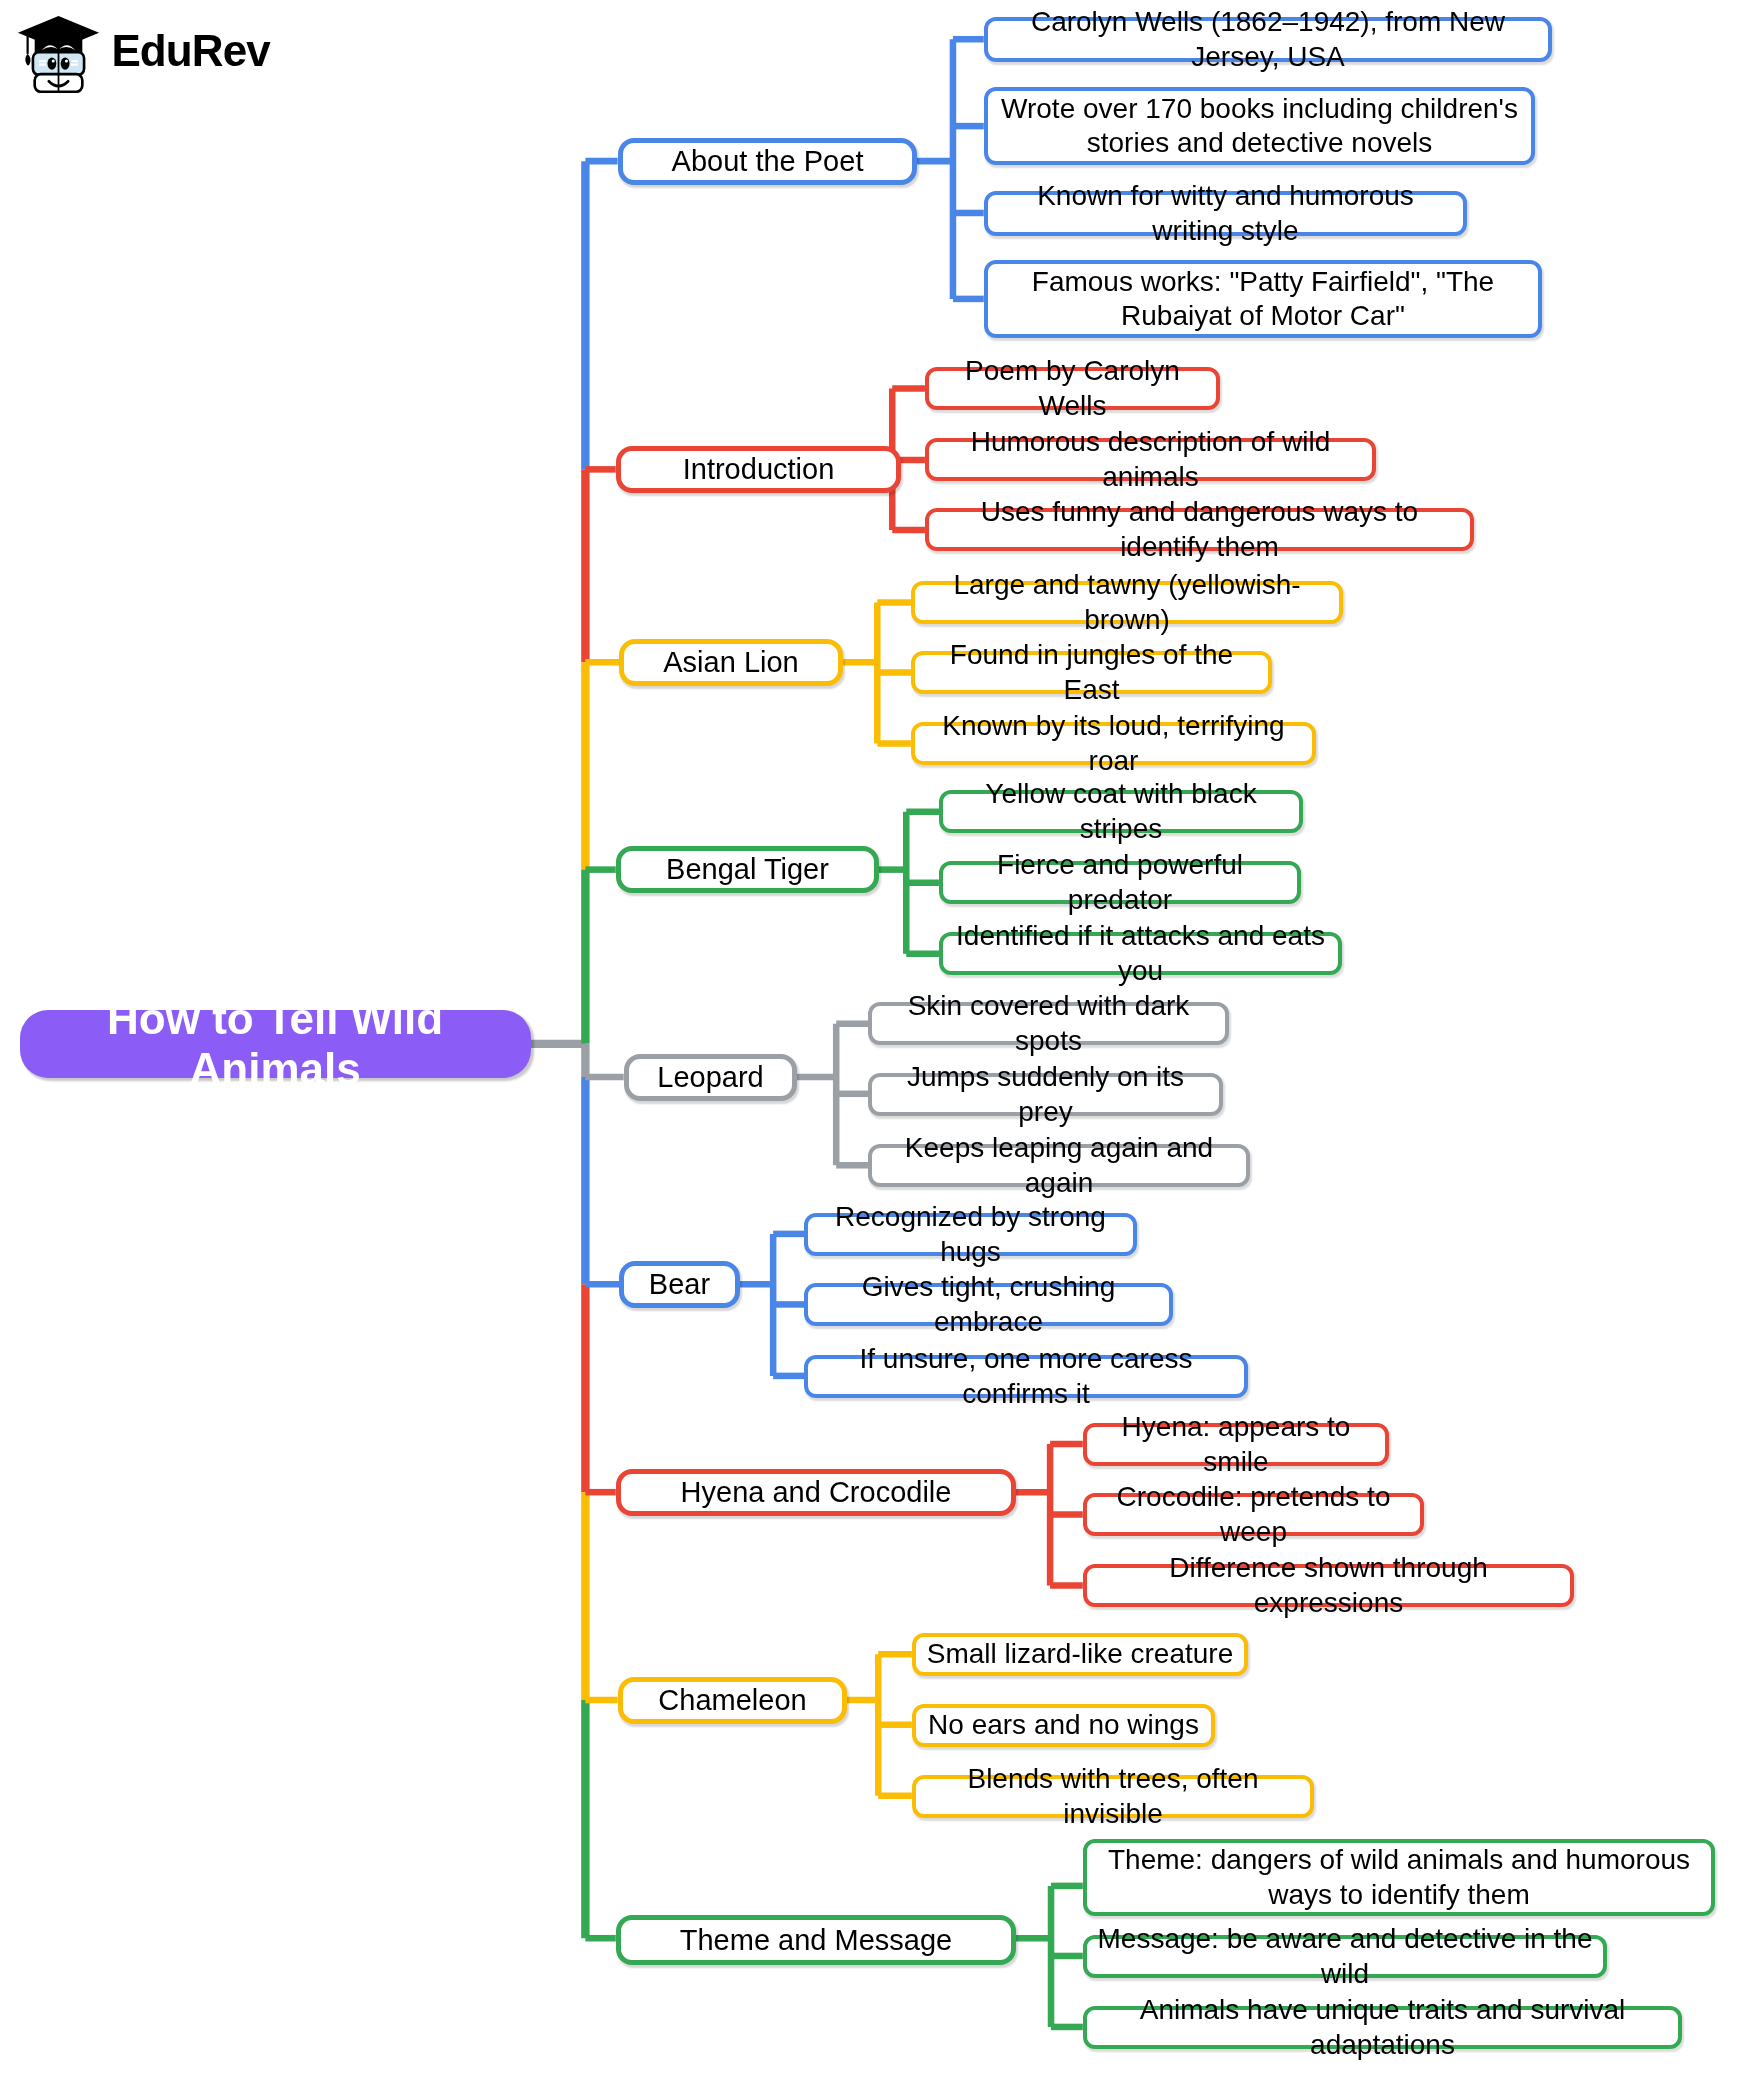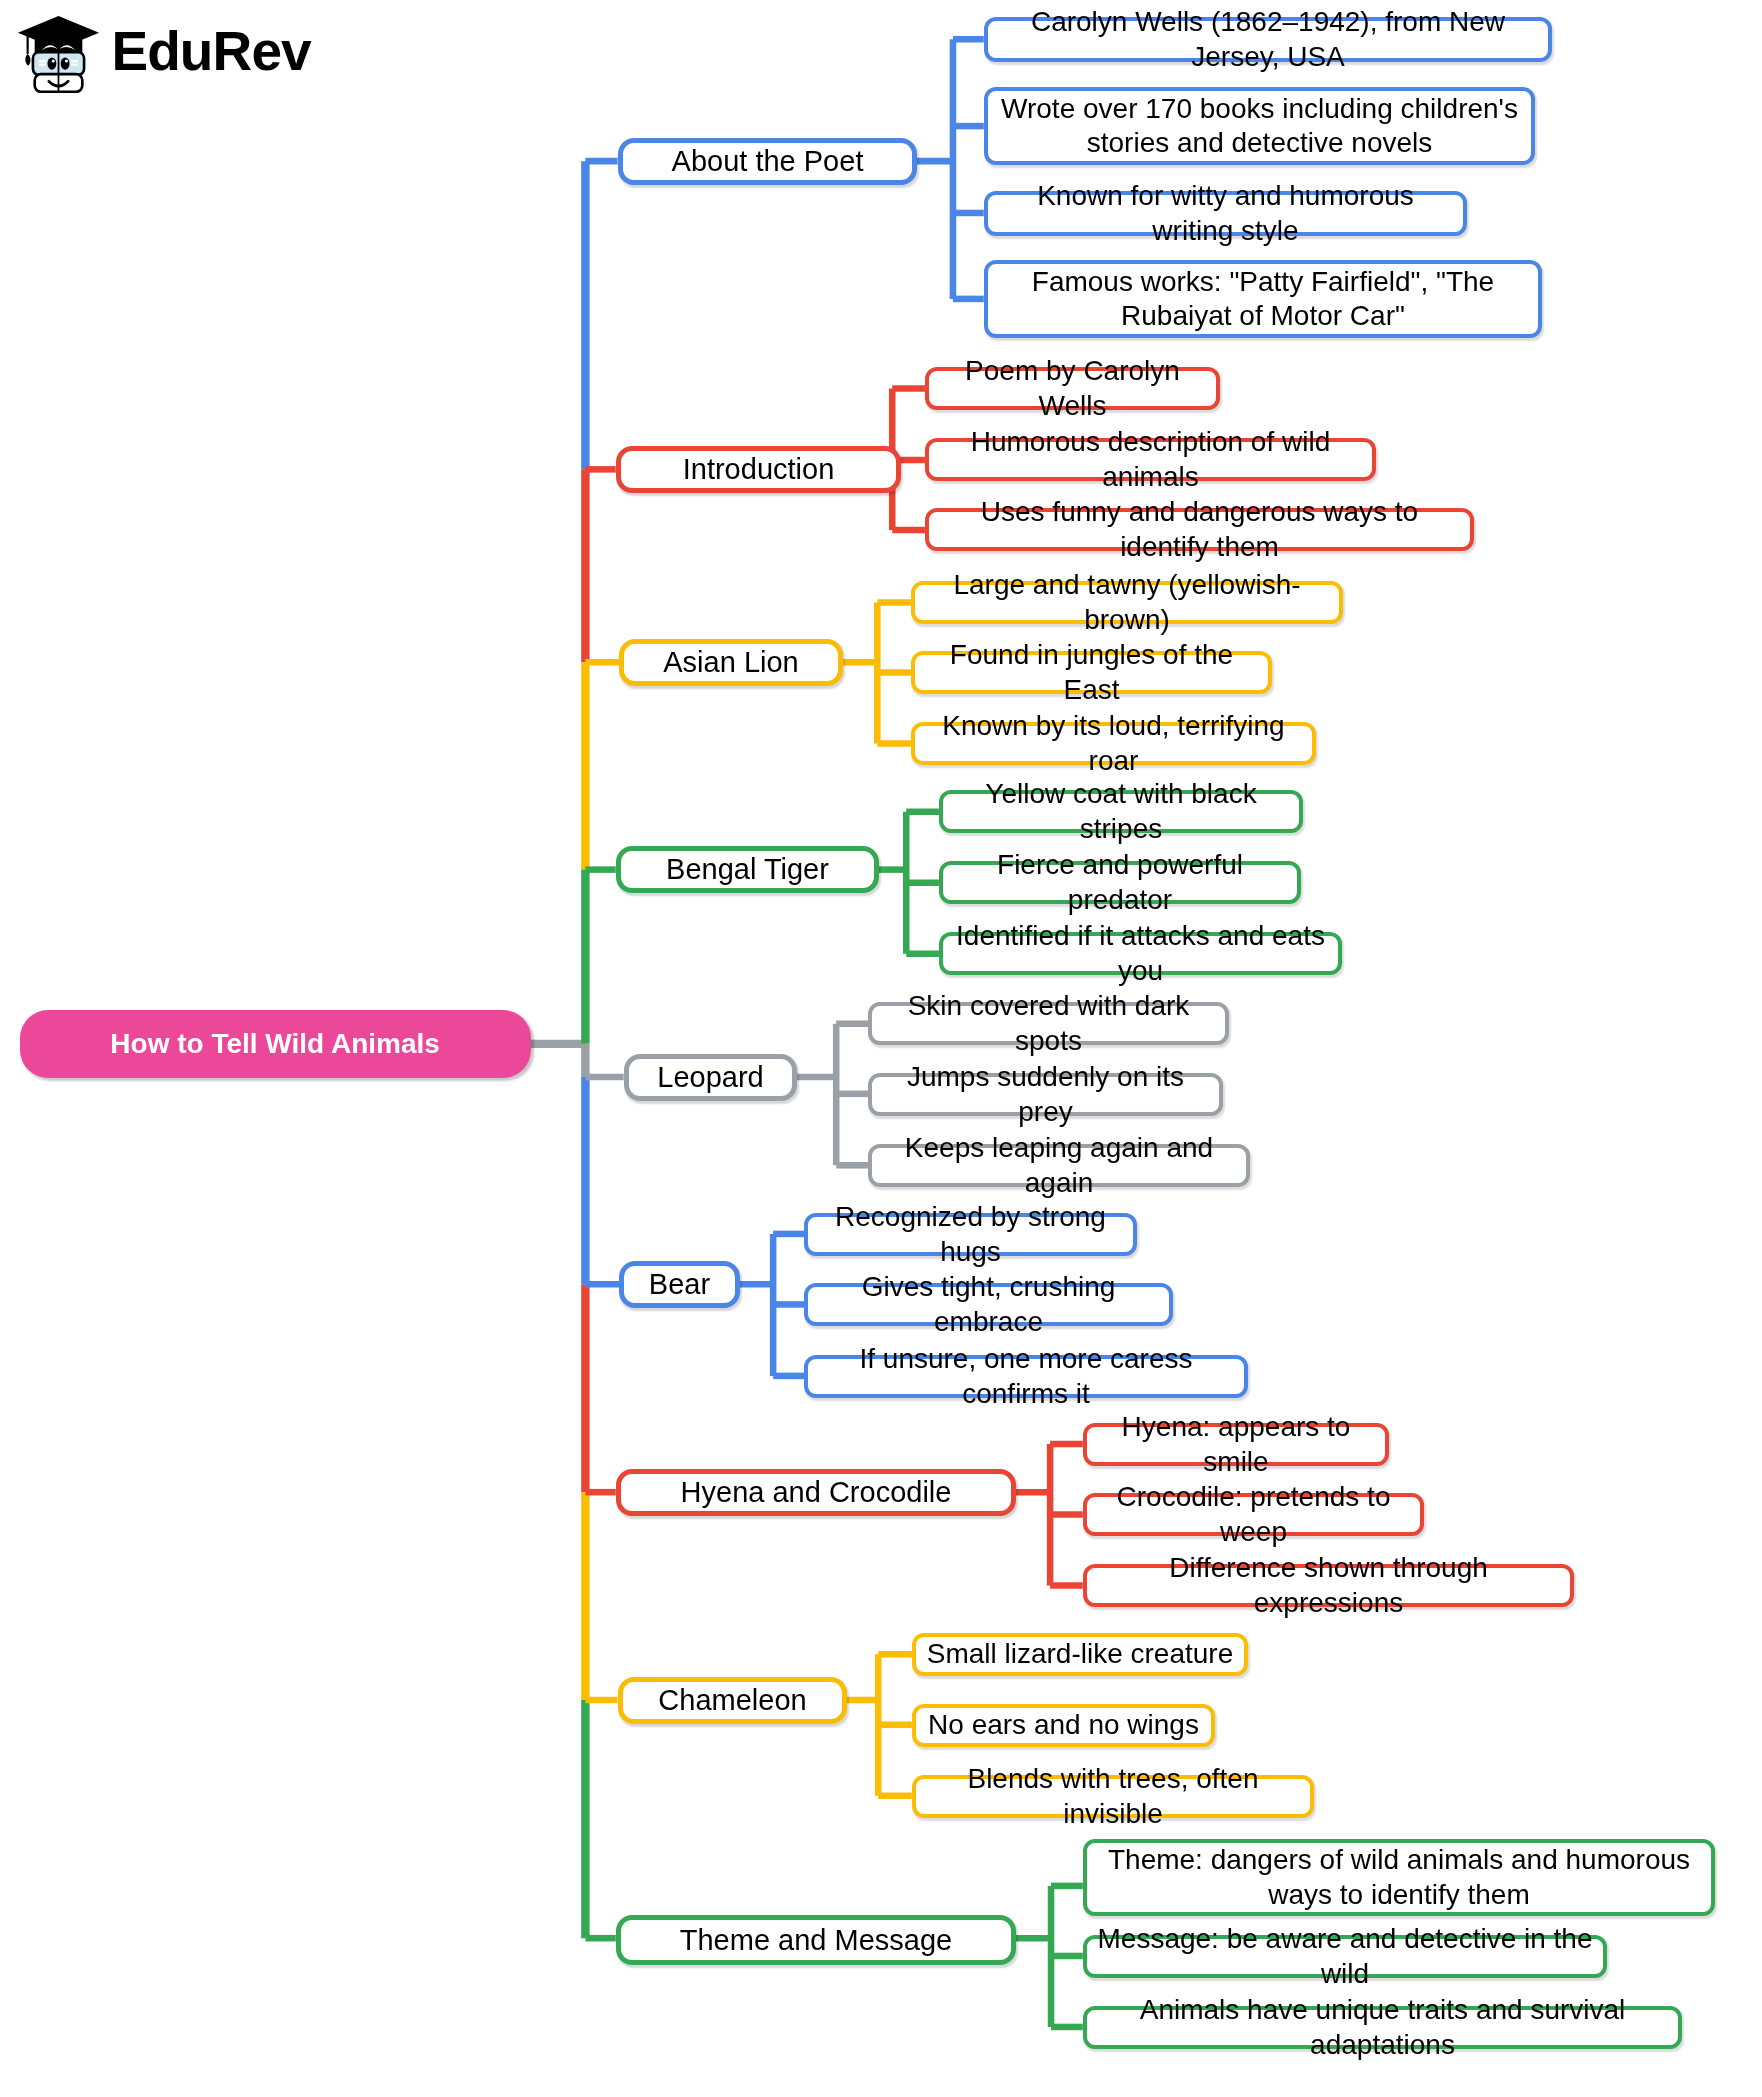--- a/index.html
+++ b/index.html
@@ -19,21 +19,21 @@
   #logo {
     position: absolute;
     left: 14px;
     top: 8.4px;
     display: flex;
     align-items: center;
     gap: 8.4px;
   }
   #logo-mark { width: 89px; height: 86px; display: block; }
   #logo-word {
-    font-size: 55px;
+    font-size: 44px;
     font-weight: 700;
     letter-spacing: -0.9px;
     color: #000000;
     line-height: 1;
     white-space: nowrap;
   }
 
   
   #wires {
     position: absolute;
@@ -48,24 +48,24 @@
     box-sizing: border-box;
     display: flex;
     align-items: center;
     justify-content: center;
     text-align: center;
     background: #ffffff;
     color: #000000;
   }
 
   .root-node {
-    background: #ec4899;
+    background: #8b5cf6;
     color: #ffffff;
     border-radius: 28px;
-    font-size: 28px;
+    font-size: 44px;
     font-weight: 700;
     font-stretch: condensed;
     letter-spacing: 0px;
     padding: 0 16px;
     box-shadow: 2.3px 2.8px 2.3px rgba(0,0,0,0.22);
   }
 
   .branch-node {
     border-style: solid;
     border-width: 5.1px;

